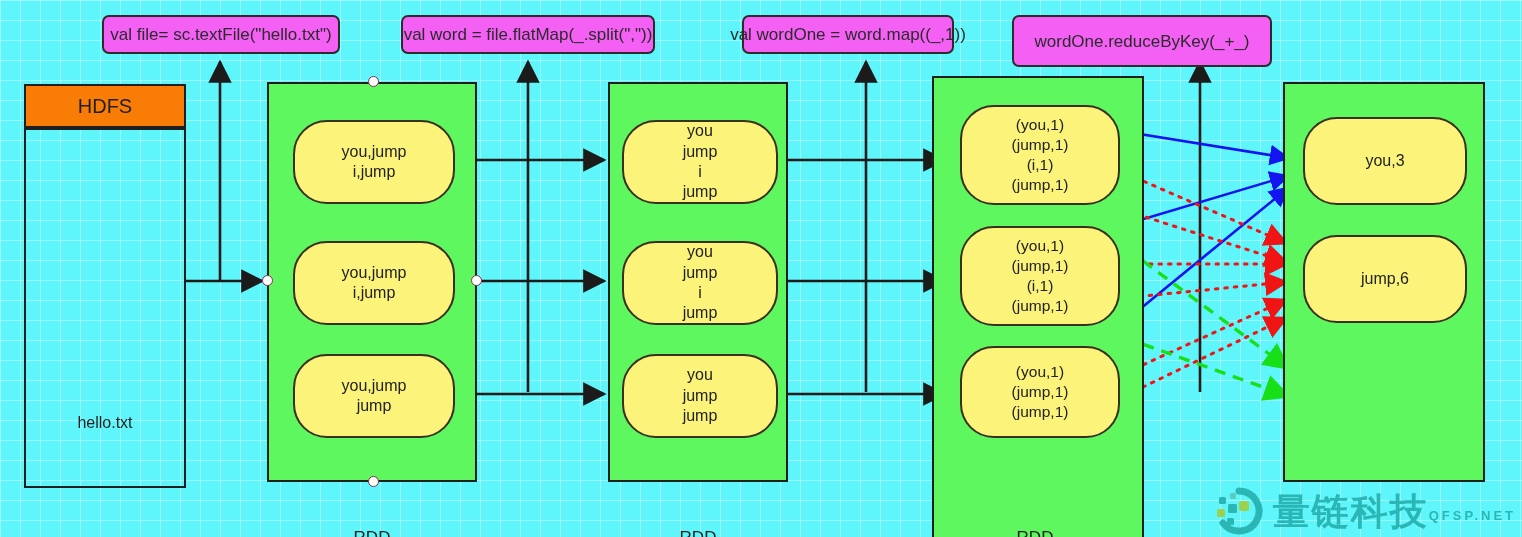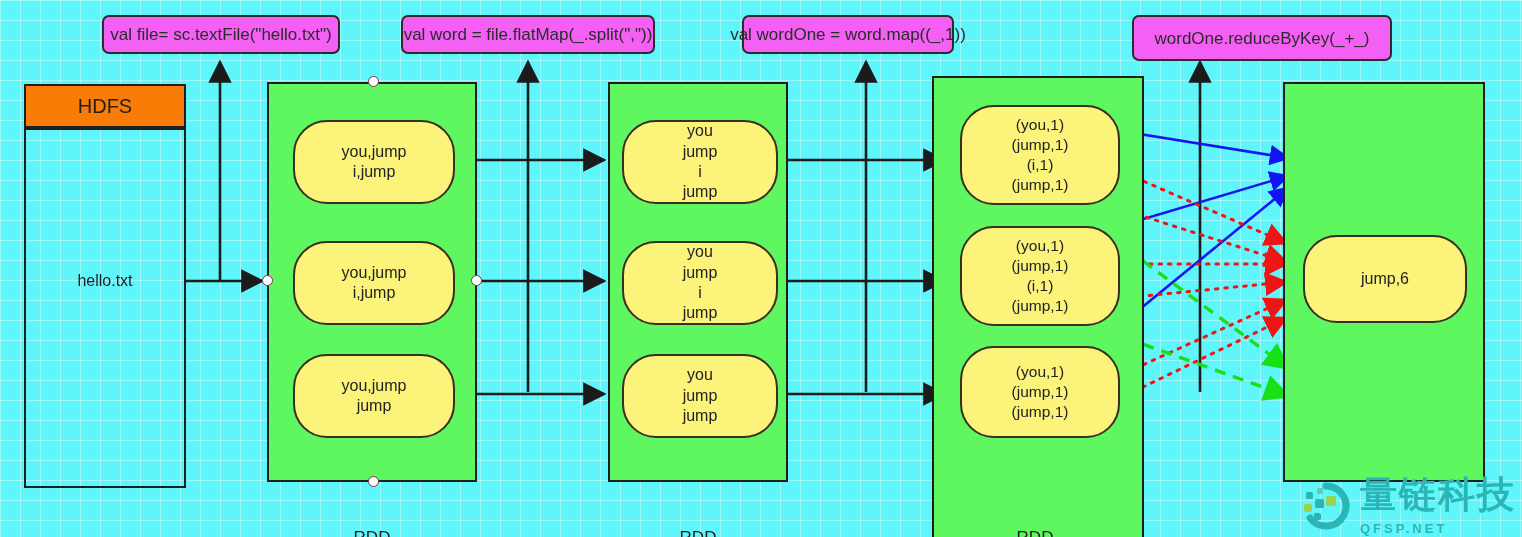--- a/index.html
+++ b/index.html
@@ -60,21 +60,21 @@
     border:2.5px solid #1f1f1f;
     box-sizing:border-box;
     display:flex;align-items:center;justify-content:center;
     font-size:20px;color:#1f1f1f;
   }
   .hdfs-body{
     position:absolute;
     background:#f9a košic;
     border:2.5px solid #1f1f1f;
     box-sizing:border-box;
-    display:flex;align-items:center;justify-content:center;
+    display:flex;align-items:flex-end;justify-content:center;
     padding-bottom:54px;
     font-size:16px;color:#1f1f1f;
   }
 
   .stage-label{
     position:absolute;
     font-size:17px;color:#1f1f1f;
     text-align:center;
     margin-top:40px;
   }
@@ -87,21 +87,21 @@
     border-radius:50%;
     box-sizing:border-box;
   }
 
   
   .watermark{
     position:absolute;
     right:6px;bottom:2px;
     display:flex;align-items:center;gap:8px;
   }
-  .wm-text{display:flex;flex-direction:column;line-height:1;}
+  .wm-text{display:flex;align-items:center;line-height:1;}
   .wm-cn{
     font-size:37px;
     letter-spacing:2px;
     color:#2bb6b6;
     font-family:"DejaVu Sans", sans-serif;
     font-weight:bold;
   }
   .wm-en{
     font-size:13px;letter-spacing:3px;color:#2bb6b6;font-weight:bold;margin-top:9px;
   }
@@ -173,21 +173,21 @@
 
   <div class="callout" style="left:102px;top:15px;width:238px;height:39px;">
     <span>val file= sc.textFile("hello.txt")</span>
   </div>
   <div class="callout" style="left:401px;top:15px;width:254px;height:39px;">
     <span>val word = file.flatMap(_.split(","))</span>
   </div>
   <div class="callout" style="left:742px;top:15px;width:212px;height:39px;">
     <span>val wordOne = word.map((_,1))</span>
   </div>
-  <div class="callout" style="left:1132px;top:15px;width:260px;height:46px;justify-content:center;">
+  <div class="callout" style="left:1012px;top:15px;width:260px;height:52px;justify-content:center;">
     <span>wordOne.reduceByKey(_+_)</span>
   </div>
 
   <div class="hdfs-head" style="left:24px;top:84px;width:162px;height:44px;">
     <span>HDFS</span>
   </div>
   <div class="hdfs-body" style="left:24px;top:128px;width:162px;height:360px;">
     <span>hello.txt</span>
   </div>
 
@@ -229,20 +229,21 @@
 (jump,1)
 (i,1)
 (jump,1)</div>
     <div class="node tuples" style="left:26px;top:268px;width:160px;height:92px;">(you,1)
 (jump,1)
 (jump,1)</div>
   </div>
   <div class="stage-label" style="left:970px;top:488px;width:130px;">RDD</div>
 
   <div class="stage" style="left:1283px;top:82px;width:202px;height:400px;">
+    <div class="node" style="left:18px;top:33px;width:164px;height:88px;">you,3</div>
     <div class="node" style="left:18px;top:151px;width:164px;height:88px;">jump,6</div>
   </div>
 
   <div class="watermark">
     <svg width="52" height="48" viewBox="0 0 52 48">
       <path d="M26 4 A20 20 0 1 1 10 36" fill="none" stroke="#2bb6b6" stroke-width="7" stroke-linecap="round"></path>
       <rect x="6" y="10" width="7" height="7" rx="1.5" fill="#2bb6b6"></rect>
       <rect x="17" y="6" width="6" height="6" rx="1.5" fill="#5fc9c0"></rect>
       <rect x="4" y="22" width="8" height="8" rx="1.5" fill="#9ad24f"></rect>
       <rect x="15" y="17" width="9" height="9" rx="1.5" fill="#2bb6b6"></rect>

